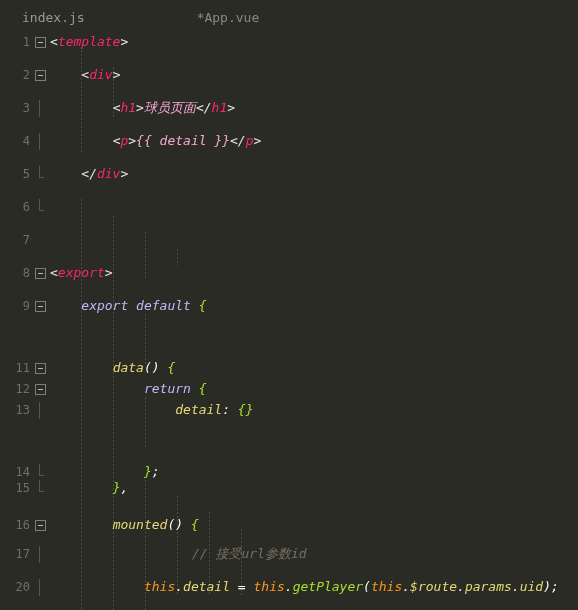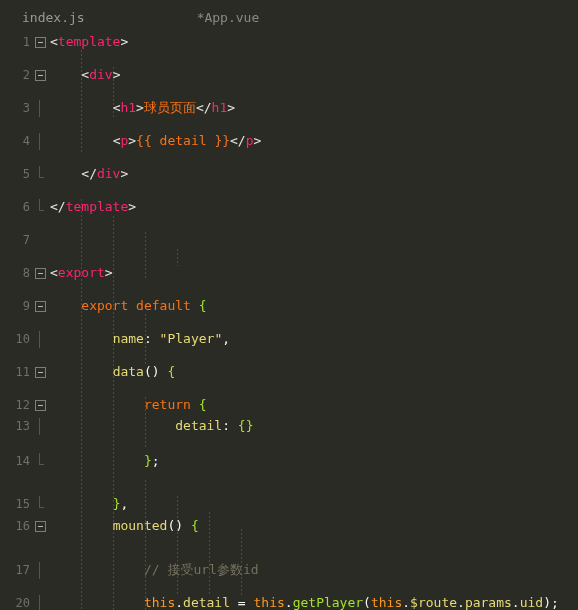--- a/index.html
+++ b/index.html
@@ -111,43 +111,44 @@
     content: "";
     position: absolute;
     left: 4px; top: 8px;
     width: 5px; height: 1px;
     background: #55564e;
   }
   .code {
     position: absolute;
     left: 50px; top: 0;
     color: #f8f8f2;
+    font-style: italic;
   }
 
   
   .guides { position: absolute; left: 0; top: 0; right: 0; bottom: 0; pointer-events: none; }
   .guide {
     position: absolute;
     top: 0; bottom: 0;
     width: 1px;
     background-image: linear-gradient(to bottom, #4b4c44 50%, rgba(0,0,0,0) 0%);
     background-size: 1px 4px;
     background-repeat: repeat-y;
   }
 
   
   .tag      { color: #f92672; }
   .punc     { color: #e6e6e1; }
-  .plain    { color: #f97316; }
-  .kw       { color: #f97316; }
+  .plain    { color: #f9a8d4; }
+  .kw       { color: #c4b5fd; }
   .fn       { color: #a6e22e; }
   .prop     { color: #e6db74; }
   .str      { color: #e6db74; }
   .this     { color: #fd971f; }
-  .comment  { color: #75715e; }
+  .comment  { color: #75715e; margin-left: 48px; }
   .op       { color: #f8f8f2; }
   .brace    { color: #a6e22e; }
 </style>
 </head>
 <body>
 
 <div id="app">
 
   <div class="tabbar">
     <div class="tab">
@@ -205,77 +206,71 @@
 
       <div class="row" style="top:66px">
         <span class="gutter">5</span>
         <span class="fold elbow"></span>
         <span class="code">    <span class="punc">&lt;/</span><span class="tag">div</span><span class="punc">&gt;</span></span>
       </div>
 
       <div class="row" style="top:82.5px">
         <span class="gutter">6</span>
         <span class="fold elbow"></span>
-        <span class="code"><span class="punc">&lt;/</span><span class="tag">template</span><span class="punc">&gt;</span></span>
       </div>
 
       <div class="row" style="top:99px">
         <span class="gutter">7</span>
         <span class="code"></span>
       </div>
 
       <div class="row" style="top:115.5px">
         <span class="gutter">8</span>
         <span class="fold box"></span>
         <span class="code"><span class="punc">&lt;</span><span class="tag">export</span><span class="punc">&gt;</span></span>
       </div>
 
       <div class="row" style="top:132px">
         <span class="gutter">9</span>
         <span class="fold box"></span>
         <span class="code">    <span class="kw">export default</span> <span class="brace">{</span></span>
       </div>
 
-      <div class="row" style="top:148.5px">
-        <span class="gutter">10</span>
-        <span class="fold bar"></span>
-        <span class="code">        <span class="prop">name</span><span class="op">:</span> <span class="str">"Player"</span><span class="op">,</span></span>
-      </div>
-
-      <div class="row" style="top:165px">
+
+      <div class="row" style="top:177px">
         <span class="gutter">11</span>
         <span class="fold box"></span>
         <span class="code">        <span class="prop">data</span><span class="op">()</span> <span class="brace">{</span></span>
       </div>
 
       <div class="row" style="top:181.5px">
         <span class="gutter">12</span>
         <span class="fold box"></span>
         <span class="code">            <span class="kw">return</span> <span class="brace">{</span></span>
       </div>
 
       <div class="row" style="top:186px">
         <span class="gutter">13</span>
         <span class="fold bar"></span>
         <span class="code">                <span class="prop">detail</span><span class="op">:</span> <span class="brace">{}</span></span>
       </div>
 
-      <div class="row" style="top:204px">
+      <div class="row" style="top:232px">
         <span class="gutter">14</span>
         <span class="fold elbow"></span>
         <span class="code">            <span class="brace">}</span><span class="op">;</span></span>
       </div>
 
       <div class="row" style="top:231px">
         <span class="gutter">15</span>
         <span class="fold elbow"></span>
         <span class="code">        <span class="brace">}</span><span class="op">,</span></span>
       </div>
 
-      <div class="row" style="top:236px">
+      <div class="row" style="top:252px">
         <span class="gutter">16</span>
         <span class="fold box"></span>
         <span class="code">        <span class="prop">mounted</span><span class="op">()</span> <span class="brace">{</span></span>
       </div>
 
       <div class="row" style="top:264px">
         <span class="gutter">17</span>
         <span class="fold bar"></span>
         <span class="code">            <span class="comment">// 接受url参数id</span></span>
       </div>

